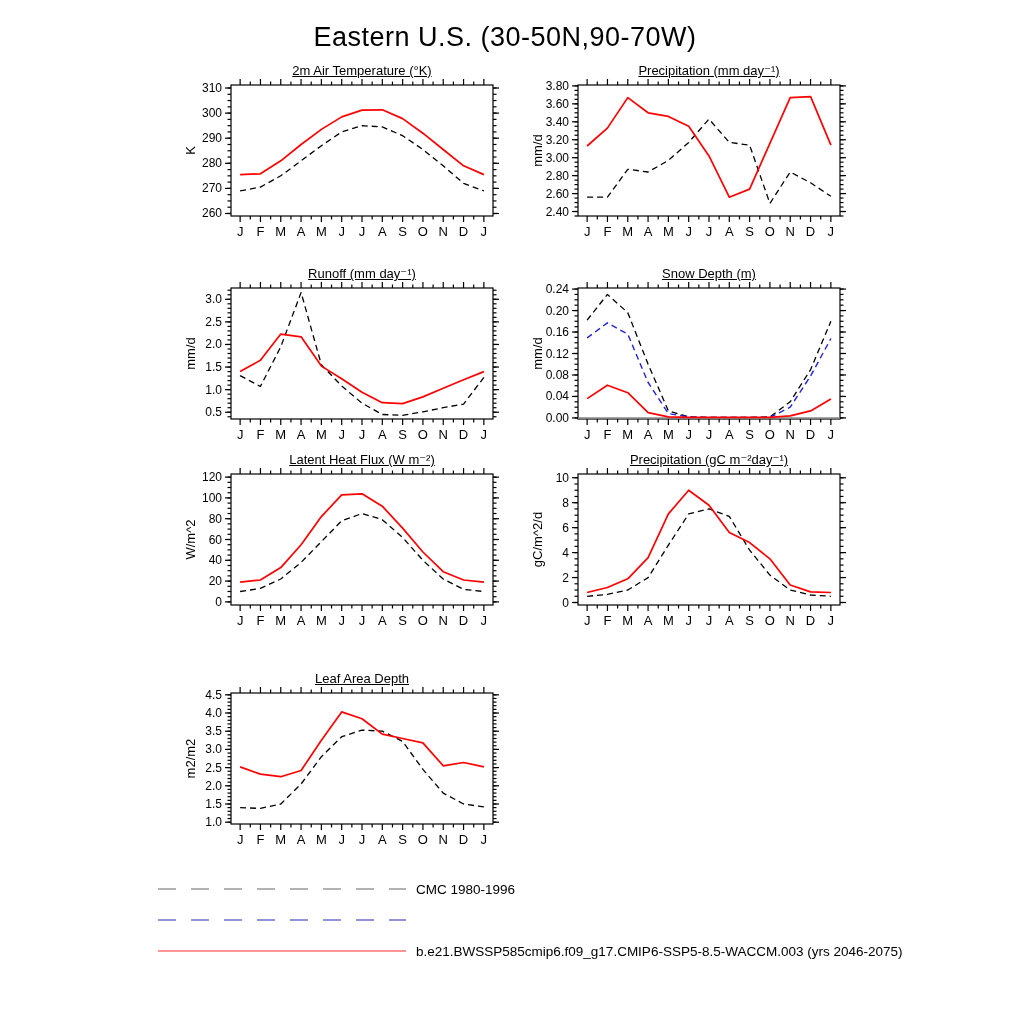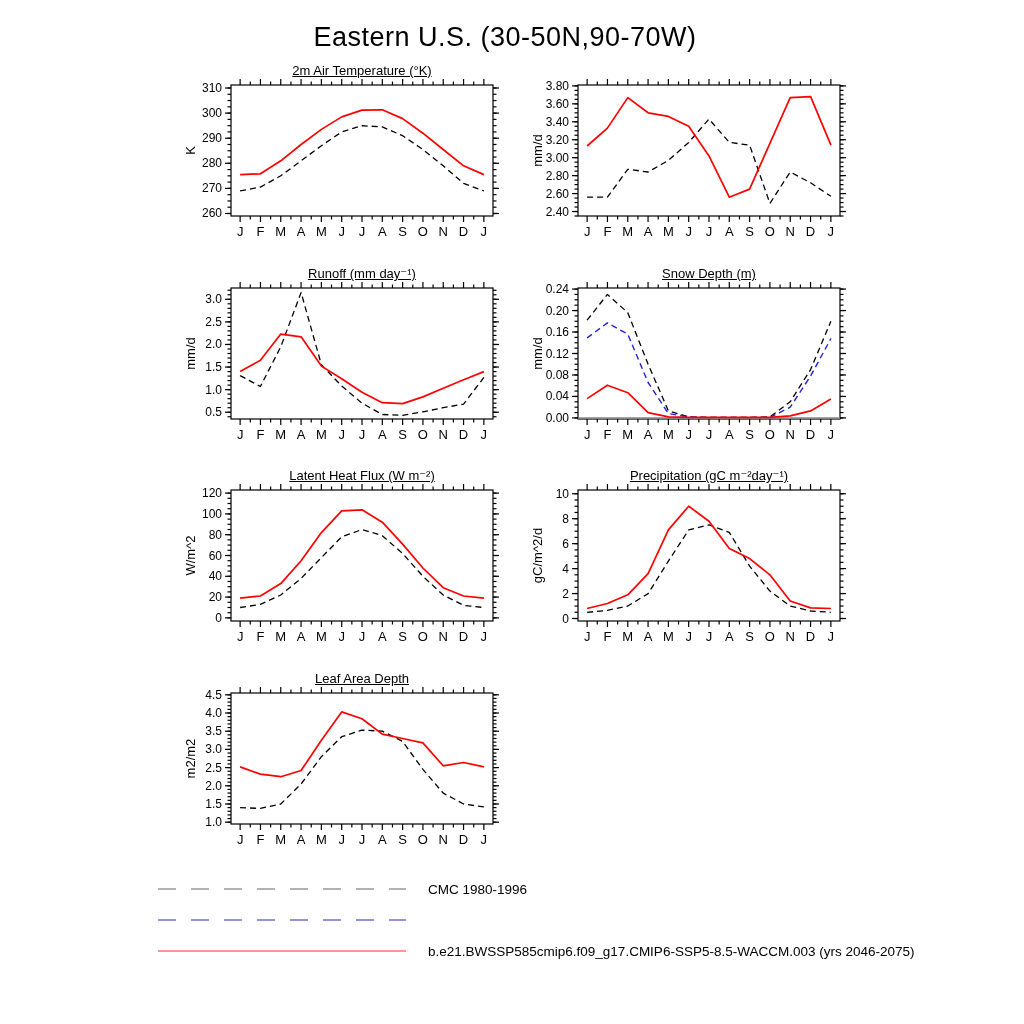--- a/index.html
+++ b/index.html
@@ -2,28 +2,28 @@
 <html><head>
 <meta charset="utf-8">
 <style>
   html,body{margin:0;padding:0;background:#ffffff;}
   .fig{position:relative;width:1024px;height:988px;background:#ffffff;
        font-family:"Liberation Sans","DejaVu Sans",sans-serif;color:#000;}
   .main-title{position:absolute;left:0;top:22px;width:1010px;text-align:center;
        font-size:27px;letter-spacing:0.5px;}
   .panel{position:absolute;width:340px;height:192px;}
   .c1{left:170px;} .c2{left:517px;}
-  .r1{top:60px;} .r2{top:263px;} .r3{top:465px;} .r4{top:668px;}
+  .r1{top:60px;} .r2{top:263px;} .r3{top:449px;} .r4{top:668px;}
   .ptitle{position:absolute;left:45px;top:3px;width:294px;text-align:center;font-size:13px;text-decoration:underline;}
   .ylab{position:absolute;left:-35px;top:83px;width:110px;text-align:center;font-size:13px;
        transform:rotate(-90deg);}
   svg.plot{position:absolute;left:0;top:0;}
   svg text{font-family:"Liberation Sans","DejaVu Sans",sans-serif;}
   .legend{position:absolute;left:158px;top:878px;width:840px;}
-  .legend-row{display:flex;align-items:center;height:22px;margin-bottom:9px;gap:12px;}
+  .legend-row{display:flex;align-items:center;height:22px;margin-bottom:9px;}
   .legend-sample{width:248px;height:8px;flex:0 0 248px;margin-right:10px;}
   .legend-label{font-size:13.5px;white-space:nowrap;}
 </style>
 </head>
 <body>
 
 <div class="fig">
   <div class="main-title">Eastern U.S. (30-50N,90-70W)</div>
 
   <div class="panel c1 r1">
@@ -153,20 +153,21 @@
         <line x1="303.70542635658916" y1="21.5" x2="303.70542635658916" y2="25" stroke="#000" stroke-width="1.2" fill="none"></line>
         <line x1="313.8604651162791" y1="156" x2="313.8604651162791" y2="162" stroke="#000" stroke-width="1.2" fill="none"></line>
         <line x1="313.8604651162791" y1="19" x2="313.8604651162791" y2="25" stroke="#000" stroke-width="1.2" fill="none"></line>
         <text x="313.8604651162791" y="176" text-anchor="middle" font-size="13">J</text>
         <polyline points="70.1,130.9 90.4,127.1 110.8,115.8 131.1,100.8 151.4,85.7 171.7,71.9 192.0,65.7 212.3,66.9 232.6,75.7 252.9,89.5 273.2,105.8 293.6,123.4 313.9,130.9" fill="none" stroke="#000000" stroke-width="1.3" stroke-linejoin="round" stroke-linecap="butt" stroke-dasharray="6,4"></polyline>
         <polyline points="70.1,114.6 90.4,113.8 110.8,100.8 131.1,84.5 151.4,69.4 171.7,56.9 192.0,50.1 212.3,49.8 232.6,58.6 252.9,73.2 273.2,89.5 293.6,105.8 313.9,114.6" fill="none" stroke="#ff0000" stroke-width="1.7" stroke-linejoin="round" stroke-linecap="butt"></polyline>
       </svg>
   </div>
 
   <div class="panel c2 r1">
+    <div class="ptitle">Precipitation (mm day⁻¹)</div>
     <div class="ylab">mm/d</div>
     <svg class="plot" width="340" height="192">
         <rect x="61" y="25" width="262" height="131" stroke="#000" stroke-width="1.2" fill="none"></rect>
         <line x1="55" y1="151.51369863013701" x2="61" y2="151.51369863013701" stroke="#000" stroke-width="1.2" fill="none"></line>
         <line x1="323" y1="151.51369863013701" x2="329" y2="151.51369863013701" stroke="#000" stroke-width="1.2" fill="none"></line>
         <text x="52" y="155.51369863013701" text-anchor="end" font-size="12">2.40</text>
         <line x1="55" y1="133.56849315068493" x2="61" y2="133.56849315068493" stroke="#000" stroke-width="1.2" fill="none"></line>
         <line x1="323" y1="133.56849315068493" x2="329" y2="133.56849315068493" stroke="#000" stroke-width="1.2" fill="none"></line>
         <text x="52" y="137.56849315068493" text-anchor="end" font-size="12">2.60</text>
         <line x1="55" y1="115.6232876712329" x2="61" y2="115.6232876712329" stroke="#000" stroke-width="1.2" fill="none"></line>

